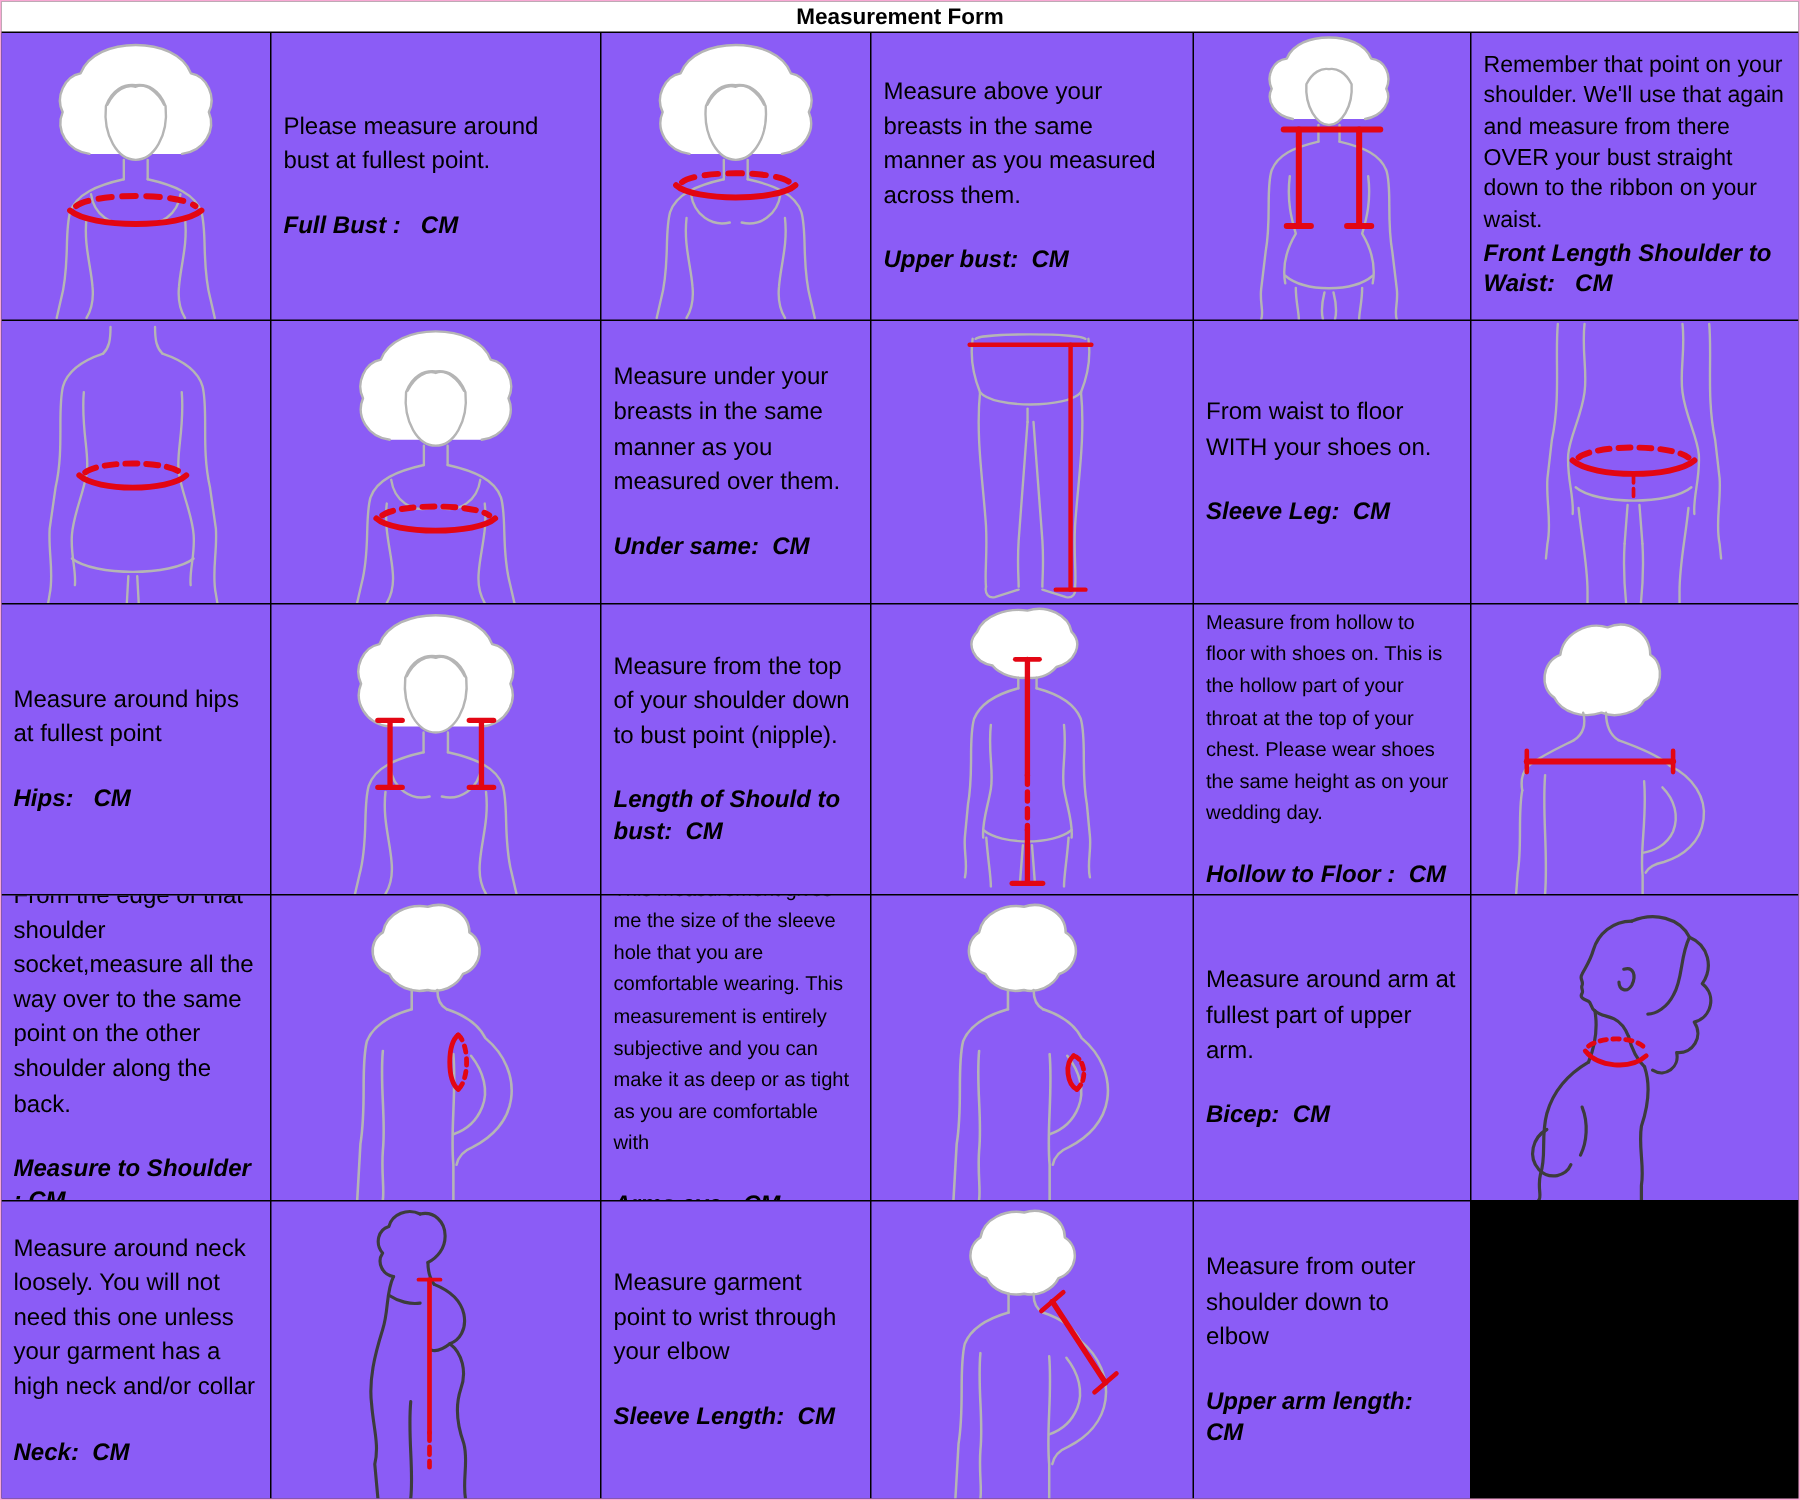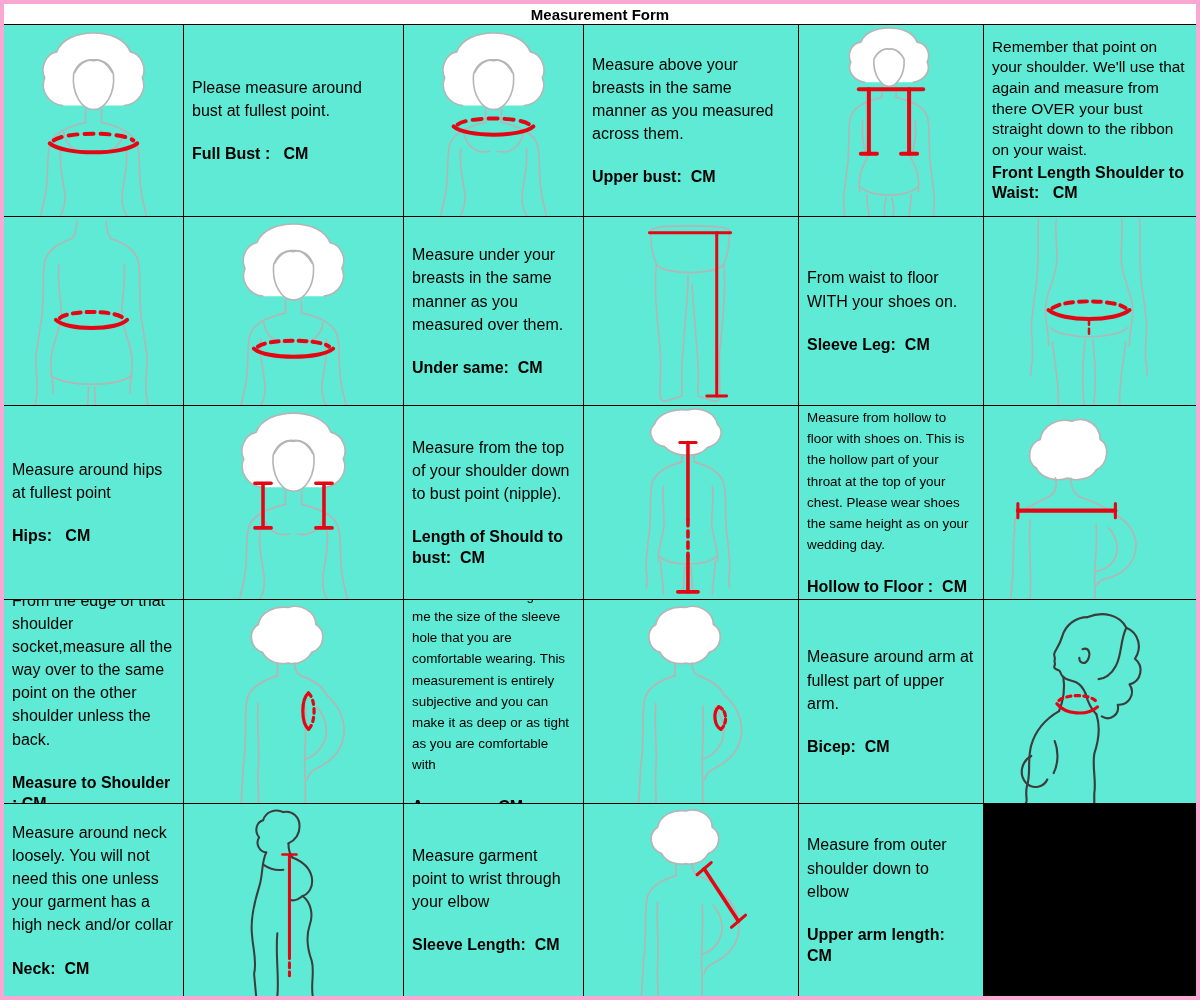--- a/index.html
+++ b/index.html
@@ -2,32 +2,32 @@
 <html style="--accent: #e30613;"><head>
 <meta charset="utf-8">
 <style>
   html,body{margin:0;padding:0;background:#fff;}
   body{font-family:"Liberation Sans", sans-serif;color:#000;}
   .form{
     width:1200px;height:1000px;box-sizing:border-box;
     display:grid;
     grid-template-columns:179px 219px 179px 214px 184px auto;
     grid-template-rows:20px 191px 188px 193px 203px auto;
-    gap:1px;background:#000;border:4px solid #f9a8d4;
+    gap:1px;background:#000;border:1px solid #f9a8d4;
   }
   .hdr{
     grid-column:1/-1;background:#fff;display:flex;align-items:center;justify-content:center;
     font-weight:bold;font-size:15px;
   }
-  .cell{background:#5eead4;overflow:hidden;position:relative;}
+  .cell{background:#8b5cf6;overflow:hidden;position:relative;}
   .fig{display:flex;align-items:center;justify-content:center;}
   .fig svg{width:100%;height:100%;display:block;}
   .text{display:flex;flex-direction:column;justify-content:center;padding:4px 8px;box-sizing:border-box;}
   .desc{margin:0;font-size:16px;line-height:1.45;white-space:pre-wrap;}
-  .label{margin:22px 0 0 0;font-size:16px;font-weight:bold;white-space:pre-wrap;line-height:1.3;}
+  .label{margin:22px 0 0 0;font-size:16px;font-weight:bold;white-space:pre-wrap;line-height:1.3;font-style:italic;}
   .text.dense .desc{font-size:15.4px;line-height:1.34;}
   .text.dense .label{margin-top:2px;}
   .text.small .desc{font-size:13.4px;line-height:1.58;}
   
   .sk{fill:none;stroke:#b5b5b5;stroke-width:1.6;stroke-linecap:round;stroke-linejoin:round;}
   .dk{fill:none;stroke:#3c3c3c;stroke-width:2;stroke-linecap:round;stroke-linejoin:round;}
   .mk{fill:none;stroke:var(--accent,#e30613);stroke-linecap:round;}
 </style>
 </head>
 <body>
@@ -271,21 +271,21 @@
   <div class="cell fig">
     <svg viewBox="0 0 180 190">
       <use href="#bu"></use>
       <g class="mk" stroke-width="4">
         <path d="M19 103 L115 103"></path>
         <path d="M19 96 L19 110 M115 96 L115 110" stroke-width="3"></path>
       </g>
     </svg>
   </div>
   <div class="cell text">
-    <p class="desc">From the edge of that shoulder socket,measure all the way over to the same point on the other shoulder unless the back.</p>
+    <p class="desc">From the edge of that shoulder socket,measure all the way over to the same point on the other shoulder along the back.</p>
     <p class="label">Measure to Shoulder : CM</p>
   </div>
   <div class="cell fig">
     <svg viewBox="0 0 180 190">
       <use href="#sa"></use>
       <g class="mk" stroke-width="3">
         <path d="M104 87 C97 93 97 115 104 121"></path>
         <path d="M104 87 C111 93 111 115 104 121" stroke-dasharray="4 4"></path>
       </g>
     </svg>

